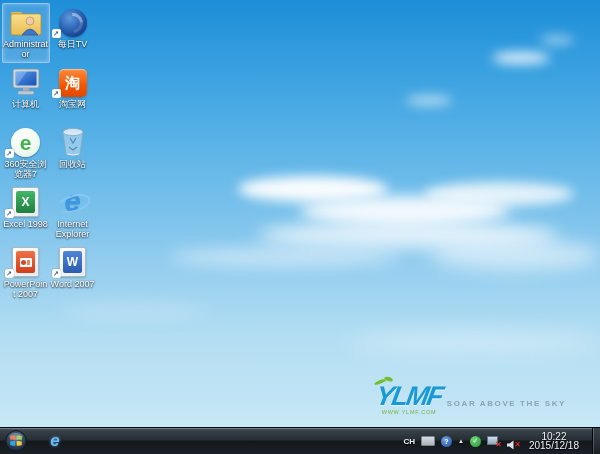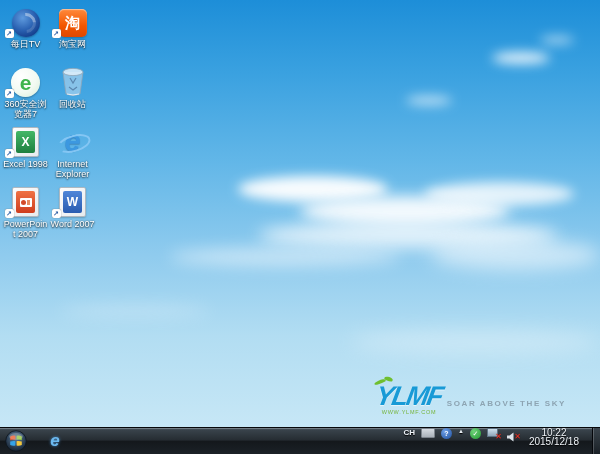--- a/index.html
+++ b/index.html
@@ -63,21 +63,21 @@
   .logo-left{display:flex;flex-direction:column;align-items:center;}
   .logo-url{font-size:5.5px;color:#76b43a;letter-spacing:.8px;margin-top:2px;}
   .logo-tagline{font-size:8px;font-weight:bold;color:#8da4b2;letter-spacing:1.6px;margin:0 0 7px 5px;white-space:nowrap;}
   
   .taskbar{position:absolute;left:0;bottom:0;width:600px;height:27px;display:flex;align-items:center;
     background:linear-gradient(180deg,#5d6a74 0%,#39434b 7%,#262d33 45%,#14181c 52%,#1b2127 100%);
     border-top:1px solid #06080a;box-shadow:inset 0 1px 0 rgba(255,255,255,.18);box-sizing:border-box;}
   .start{margin-left:3px;width:26px;height:24px;display:flex;align-items:center;justify-content:center;cursor:pointer;}
   .tbtn{margin-left:9px;width:34px;height:23px;display:flex;align-items:center;justify-content:center;border-radius:2px;}
   .tbtn .ie-s{font-style:italic;font-weight:bold;font-size:17px;color:#6cb9ef;text-shadow:0 0 3px rgba(90,170,240,.8);}
-  .tray{margin-left:auto;display:flex;align-items:flex-start;gap:6px;height:100%;}
+  .tray{margin-left:auto;display:flex;align-items:center;gap:6px;height:100%;}
   .lang{font-size:8px;font-weight:bold;color:#eef3f8;text-shadow:0 1px 1px #000;}
   .kbd{width:12px;height:8px;background:linear-gradient(180deg,#d6dce2,#aab2ba);border:1px solid #7d858d;border-radius:1px;}
   .help{width:11px;height:11px;border-radius:50%;background:radial-gradient(circle at 35% 30%,#6da0e8,#1f4f9c);
     color:#fff;font-size:7px;font-weight:bold;display:flex;align-items:center;justify-content:center;}
   .hid{font-size:6px;color:#e8edf2;text-shadow:0 1px 1px #000;}
   .sec{width:11px;height:11px;border-radius:50%;background:radial-gradient(circle at 35% 30%,#6fd37a,#239a32);
     color:#fff;font-size:7px;font-weight:bold;display:flex;align-items:center;justify-content:center;}
   .net{position:relative;width:13px;height:11px;}
   .net .scr{position:absolute;left:0;top:0;width:9px;height:7px;background:linear-gradient(180deg,#cfe0ec,#8fa6b8);border:1px solid #5f7384;}
   .net .x, .vol .x{position:absolute;right:-2px;bottom:-2px;color:#e6392a;font-size:8px;font-weight:bold;text-shadow:0 0 1px #600;}
@@ -98,29 +98,64 @@
   <div class="cloud" style="left:300px;top:196px;width:210px;height:30px;opacity:.9;filter:blur(7px)"></div>
   <div class="cloud" style="left:424px;top:182px;width:150px;height:24px;opacity:.8"></div>
   <div class="cloud" style="left:258px;top:222px;width:300px;height:26px;opacity:.75;filter:blur(8px)"></div>
   <div class="cloud" style="left:170px;top:248px;width:230px;height:18px;opacity:.5;filter:blur(8px)"></div>
   <div class="cloud" style="left:430px;top:240px;width:170px;height:30px;opacity:.55;filter:blur(9px)"></div>
   <div class="cloud" style="left:60px;top:305px;width:150px;height:12px;opacity:.25;filter:blur(8px)"></div>
   <div class="cloud" style="left:350px;top:330px;width:250px;height:24px;opacity:.3;filter:blur(10px)"></div>
 
   <div class="grid">
 
+    <div class="cell selected">
+      <div class="icwrap">
+        <svg width="34" height="28" viewBox="0 0 34 28">
+          <defs>
+              <linearGradient id="fg1" x1="0" y1="0" x2="0" y2="1">
+            <stop offset="0" stop-color="#f9e08c"></stop>
+                <stop offset="1" stop-color="#e9bd55"></stop>
+              </linearGradient>
+            </defs>
+          <rect x="2" y="3" width="11" height="7" rx="1.5" fill="#e4b64e"></rect>
+          <rect x="2" y="5" width="30" height="21" rx="2" fill="url(#fg1)" stroke="#b98f2e" stroke-width=".8"></rect>
+          <circle cx="21" cy="12" r="4" fill="#eecba8" stroke="#b98c5a" stroke-width=".7"></circle>
+          <path d="M13 26 Q21 14 29 26 Z" fill="#3f77c8" stroke="#2a569c" stroke-width=".7"></path>
+        </svg>
+      </div>
+      <div class="lbl ba">Administrator</div>
+    </div>
 
     <div class="cell">
       <div class="icwrap">
         <div class="ic-tv"></div>
         <span class="sc">↗</span>
       </div>
       <div class="lbl">每日TV</div>
     </div>
 
+    <div class="cell">
+      <div class="icwrap">
+        <svg width="32" height="30" viewBox="0 0 32 30">
+          <defs>
+              <linearGradient id="sc1" x1="0" y1="0" x2="1" y2="1">
+            <stop offset="0" stop-color="#4f9bee"></stop>
+                <stop offset="1" stop-color="#1c4fb0"></stop>
+              </linearGradient>
+            </defs>
+          <rect x="3" y="2" width="26" height="19" rx="2" fill="#cdd6de" stroke="#7e8f9c" stroke-width=".8"></rect>
+          <rect x="5.5" y="4.5" width="21" height="14" rx="1" fill="url(#sc1)"></rect>
+          <path d="M5.5 4.5 L17 4.5 L7 18.5 L5.5 18.5 Z" fill="#ffffff" opacity=".25"></path>
+          <rect x="13" y="21" width="6" height="3" fill="#9fb0bc"></rect>
+          <rect x="8" y="24" width="16" height="3.5" rx="1.5" fill="#bcc9d3" stroke="#8a99a6" stroke-width=".6"></rect>
+        </svg>
+      </div>
+      <div class="lbl">计算机</div>
+    </div>
 
     <div class="cell">
       <div class="icwrap">
         <div class="ic-taobao">淘</div>
         <span class="sc">↗</span>
       </div>
       <div class="lbl">淘宝网</div>
     </div>
 
 

